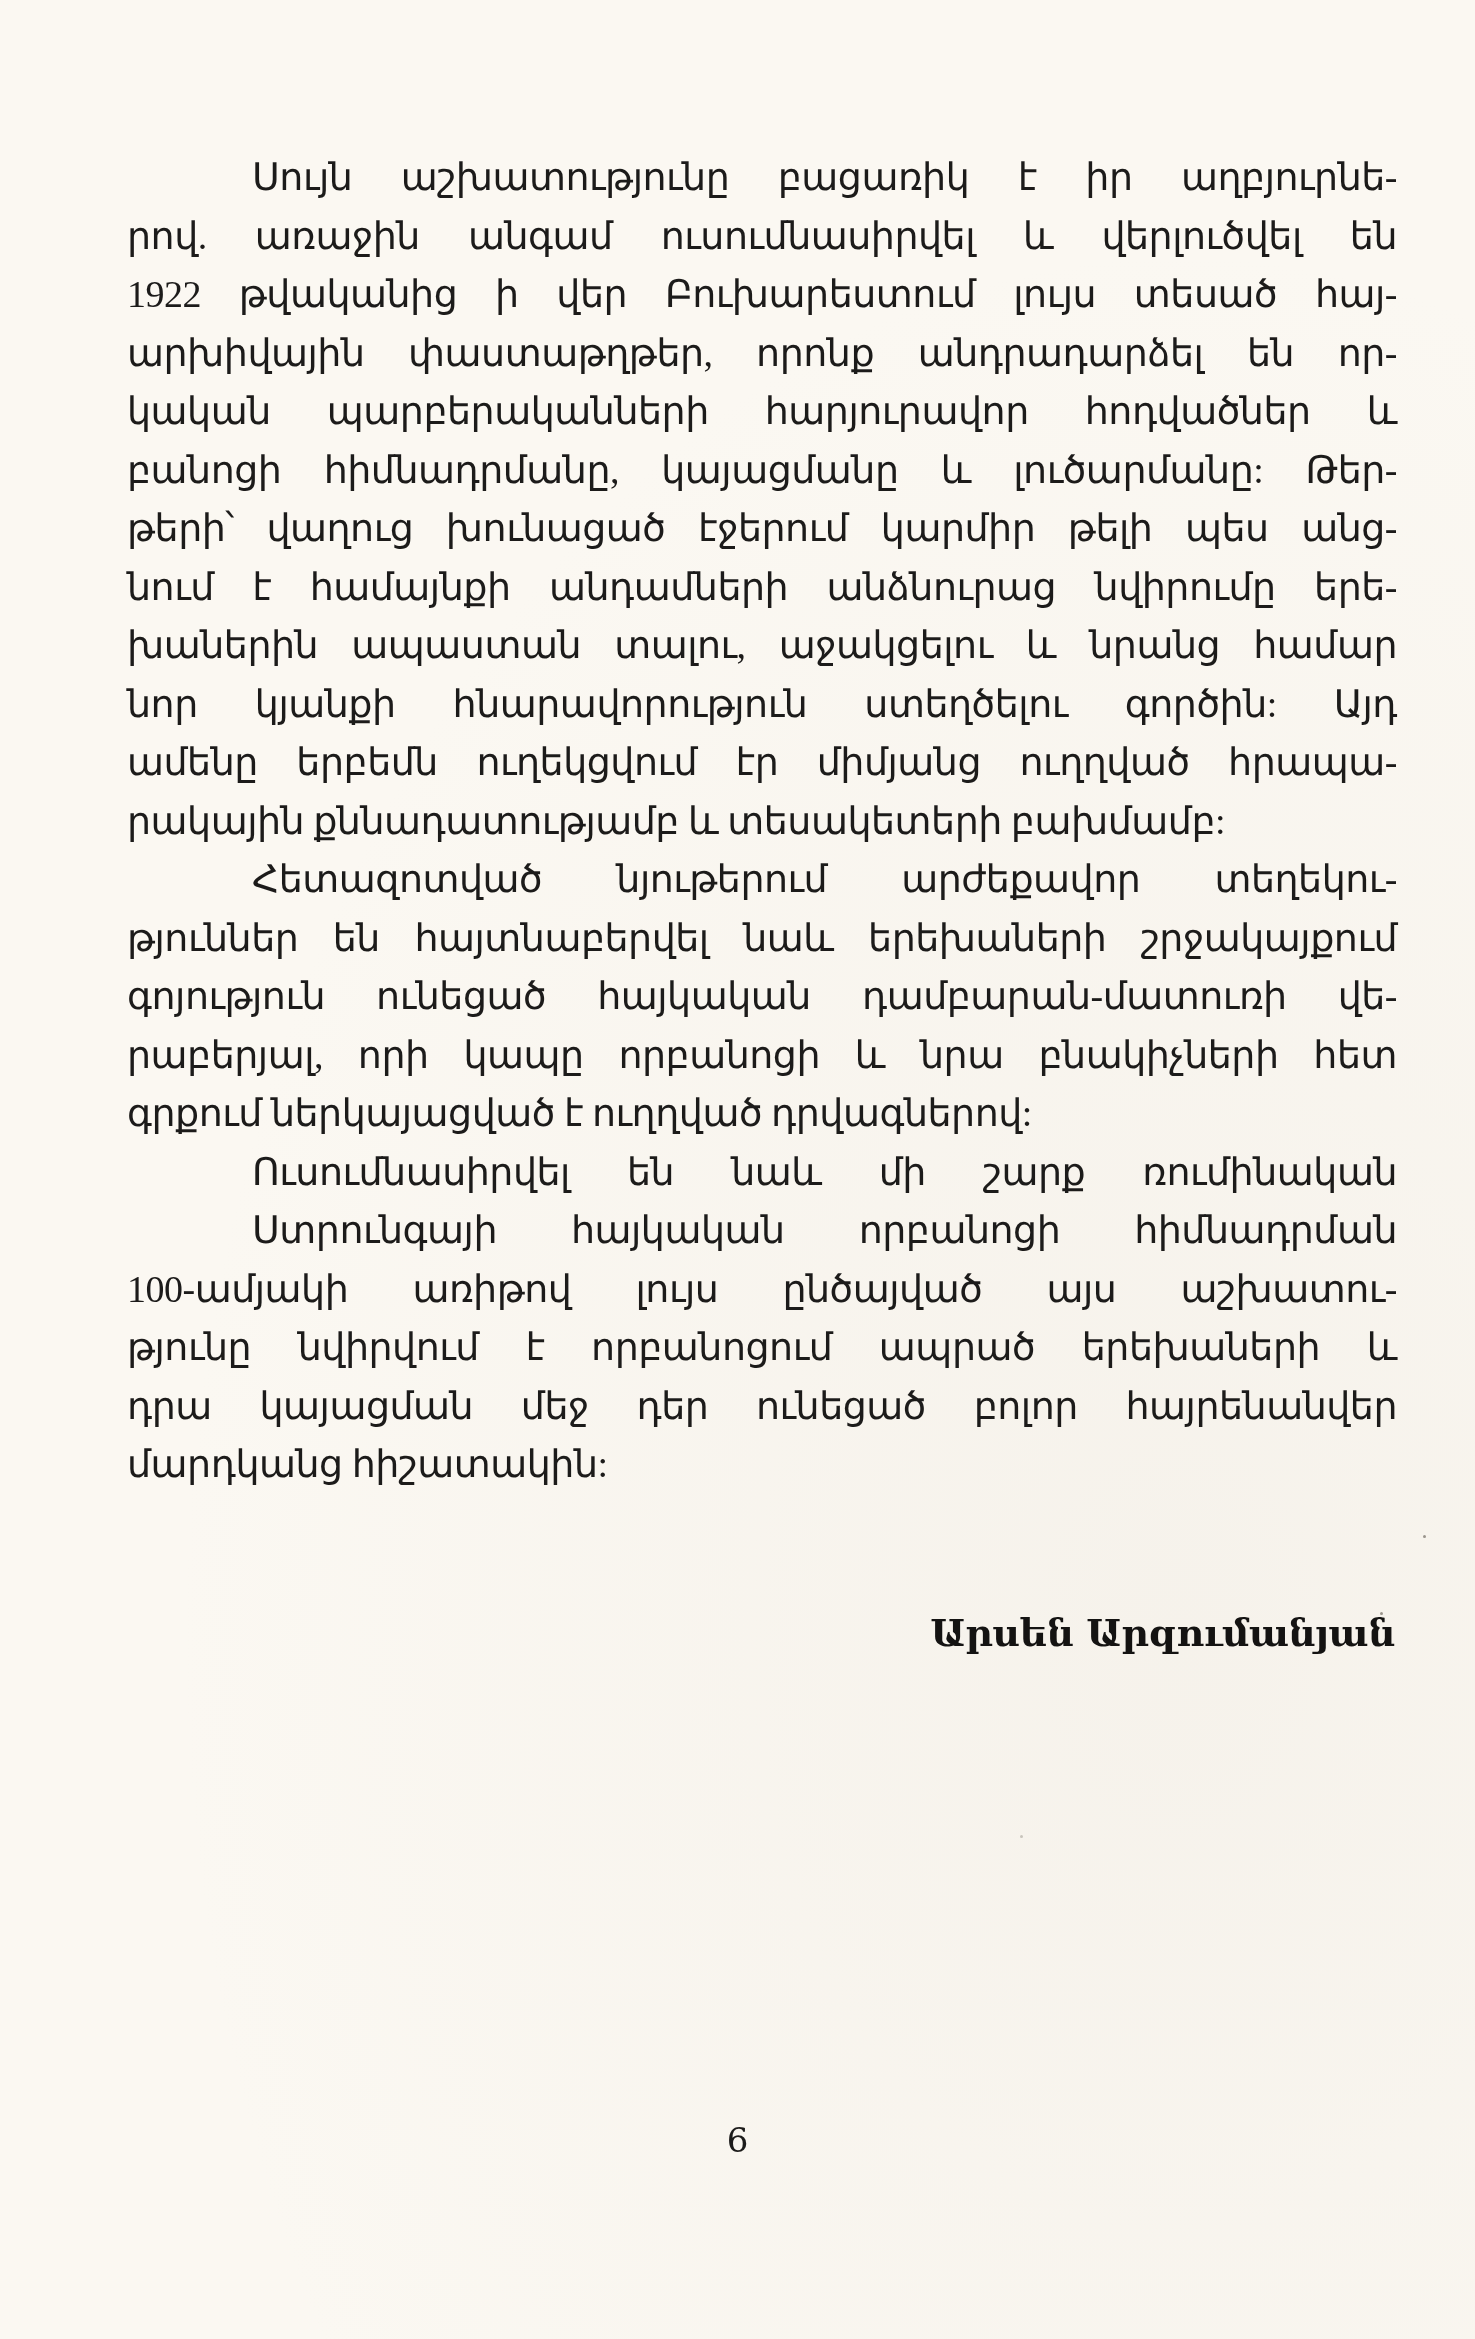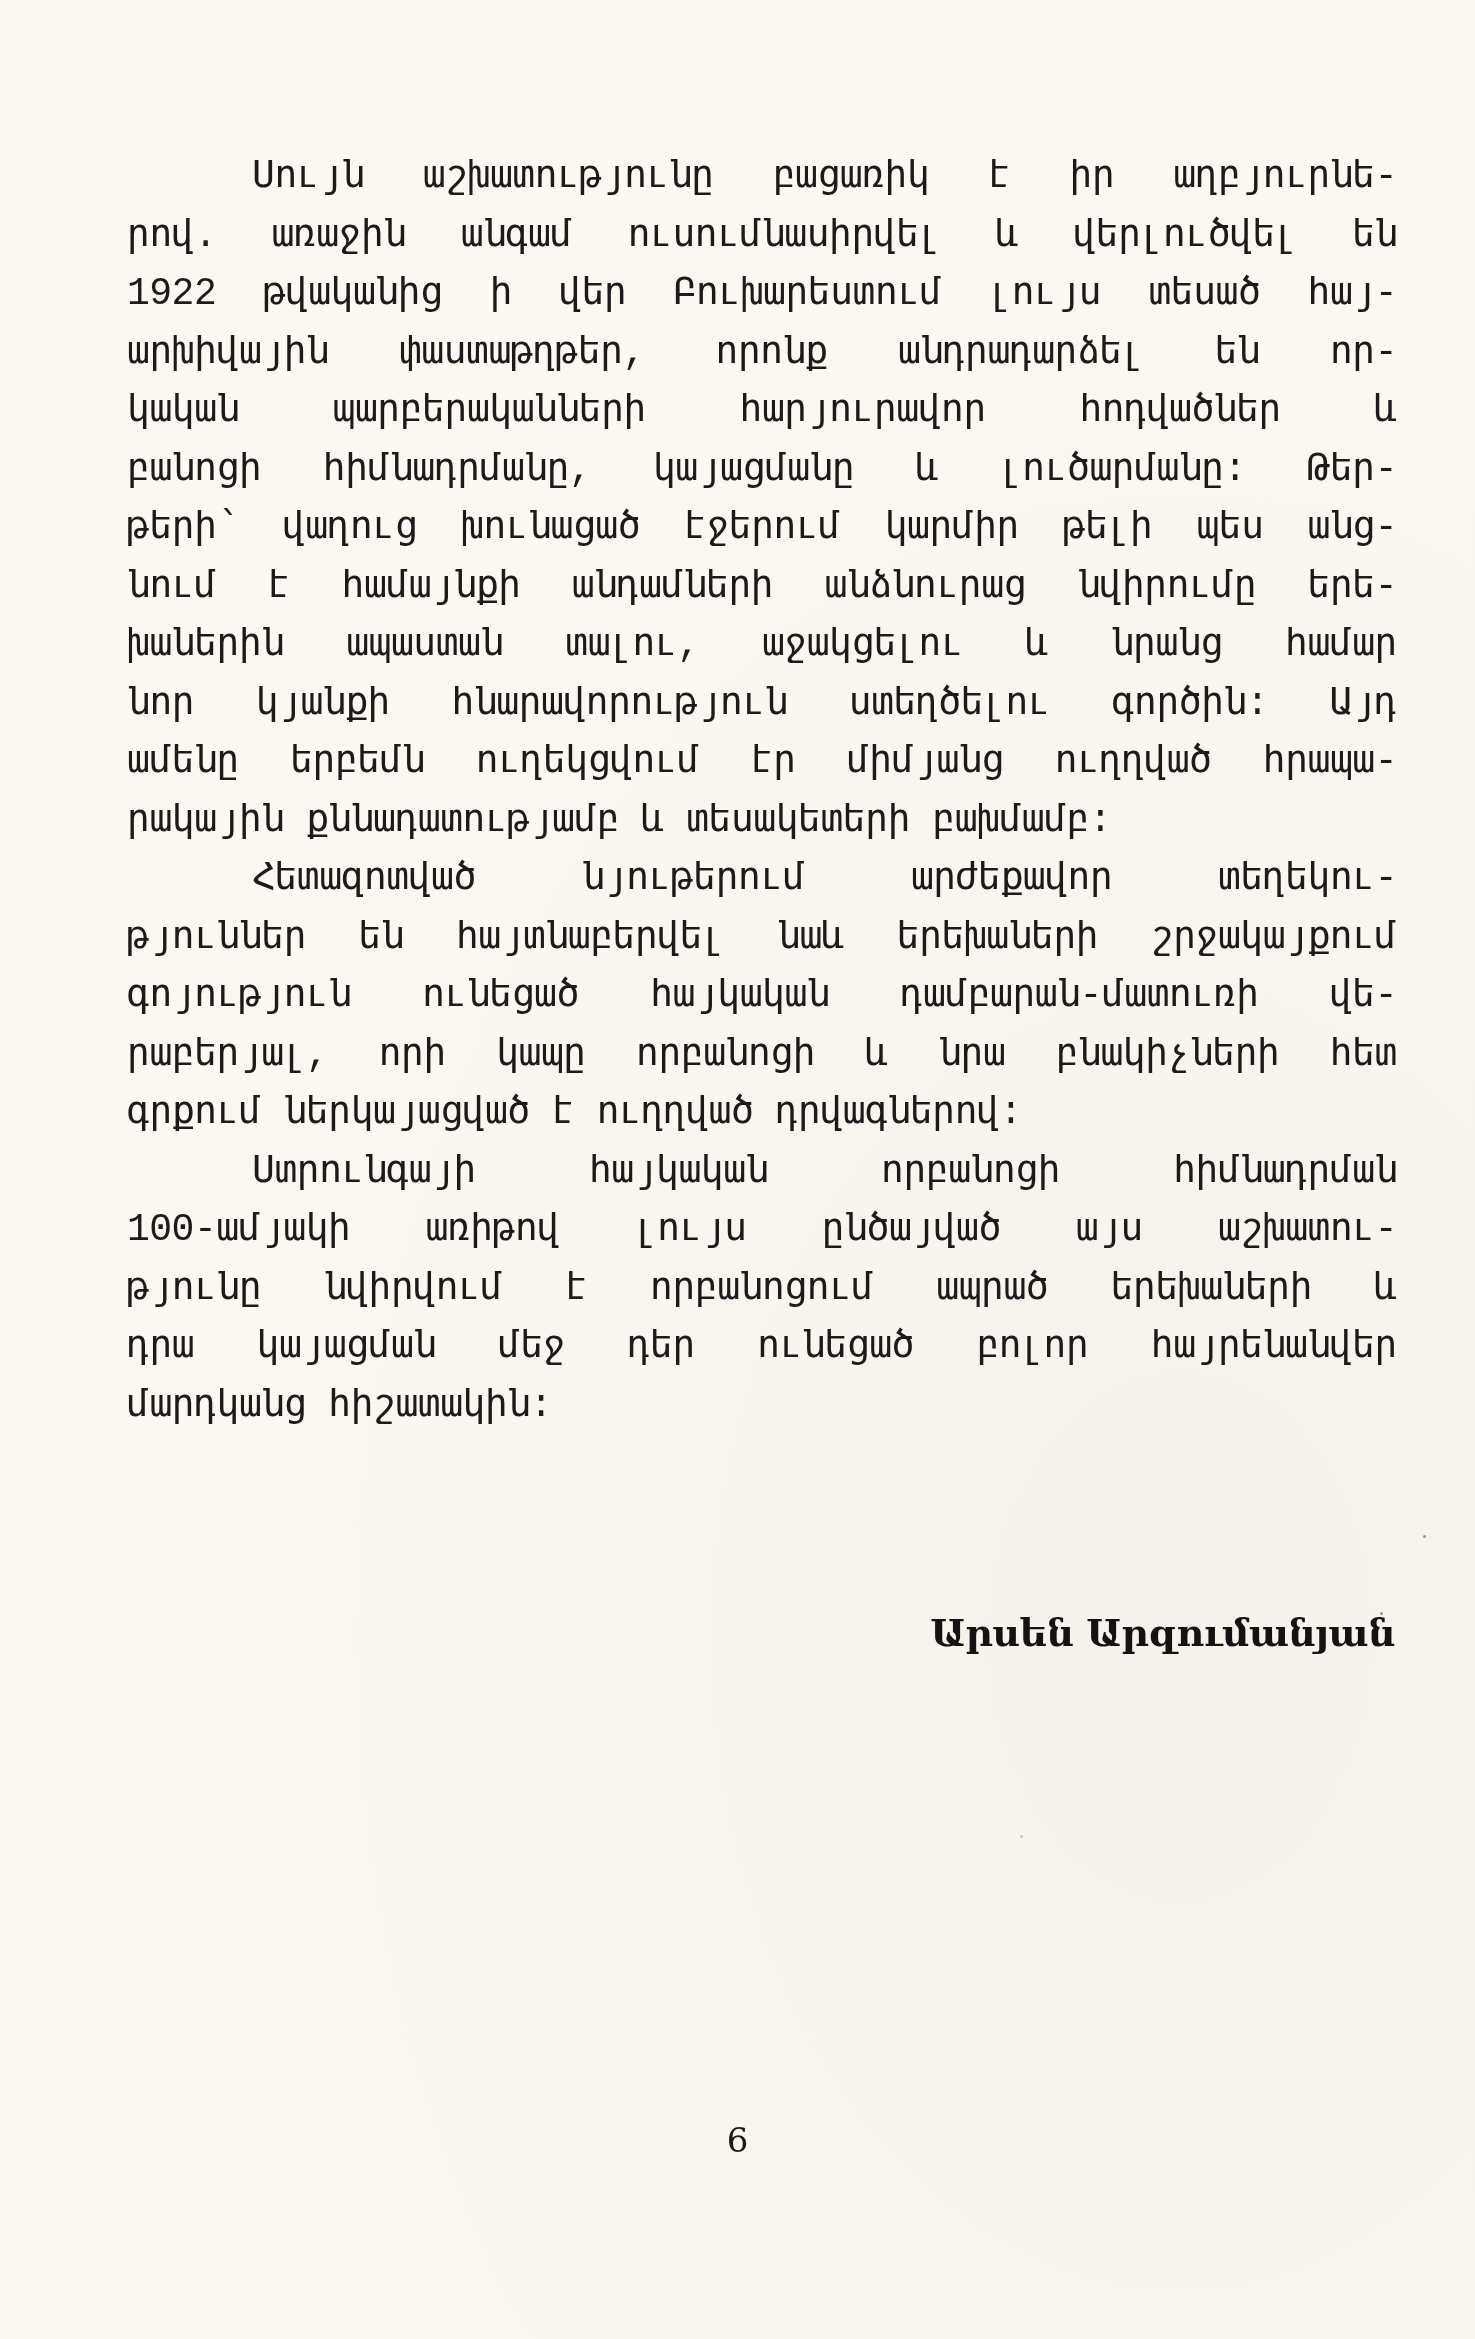--- a/index.html
+++ b/index.html
@@ -20,21 +20,21 @@
     height: 2339px;
     background:
       radial-gradient(ellipse at 80% 70%, rgba(230,224,214,0.25), rgba(0,0,0,0) 60%),
       #fbf8f2;
   }
   .body-text {
     position: absolute;
     left: 127px;
     top: 148px;
     width: 1270px;
-    font-family: Liberation Mono, monospace;
+    font-family: Liberation Serif, serif;
     font-size: 38px;
     line-height: 58.5px;
     color: #1c1b1a;
   }
   .line {
     display: block;
     white-space: nowrap;
     text-align: justify;
     text-align-last: justify;
     height: 58.5px;
@@ -97,20 +97,21 @@
 
     <div>
       <span class="line indent">Հետազոտված նյութերում արժեքավոր տեղեկու-</span>
       <span class="line">թյուններ են հայտնաբերվել նաև երեխաների շրջակայքում</span>
       <span class="line">գոյություն ունեցած հայկական դամբարան-մատուռի վե-</span>
       <span class="line">րաբերյալ, որի կապը որբանոցի և նրա բնակիչների հետ</span>
       <span class="line last">գրքում ներկայացված է ուղղված դրվագներով:</span>
     </div>
 
     <div>
+      <span class="line indent">Ուսումնասիրվել են նաև մի շարք ռումինական</span>
     </div>
 
     <div>
       <span class="line indent">Ստրունգայի հայկական որբանոցի հիմնադրման</span>
       <span class="line">100-ամյակի առիթով լույս ընծայված այս աշխատու-</span>
       <span class="line">թյունը նվիրվում է որբանոցում ապրած երեխաների և</span>
       <span class="line">դրա կայացման մեջ դեր ունեցած բոլոր հայրենանվեր</span>
       <span class="line last">մարդկանց հիշատակին:</span>
     </div>
 

